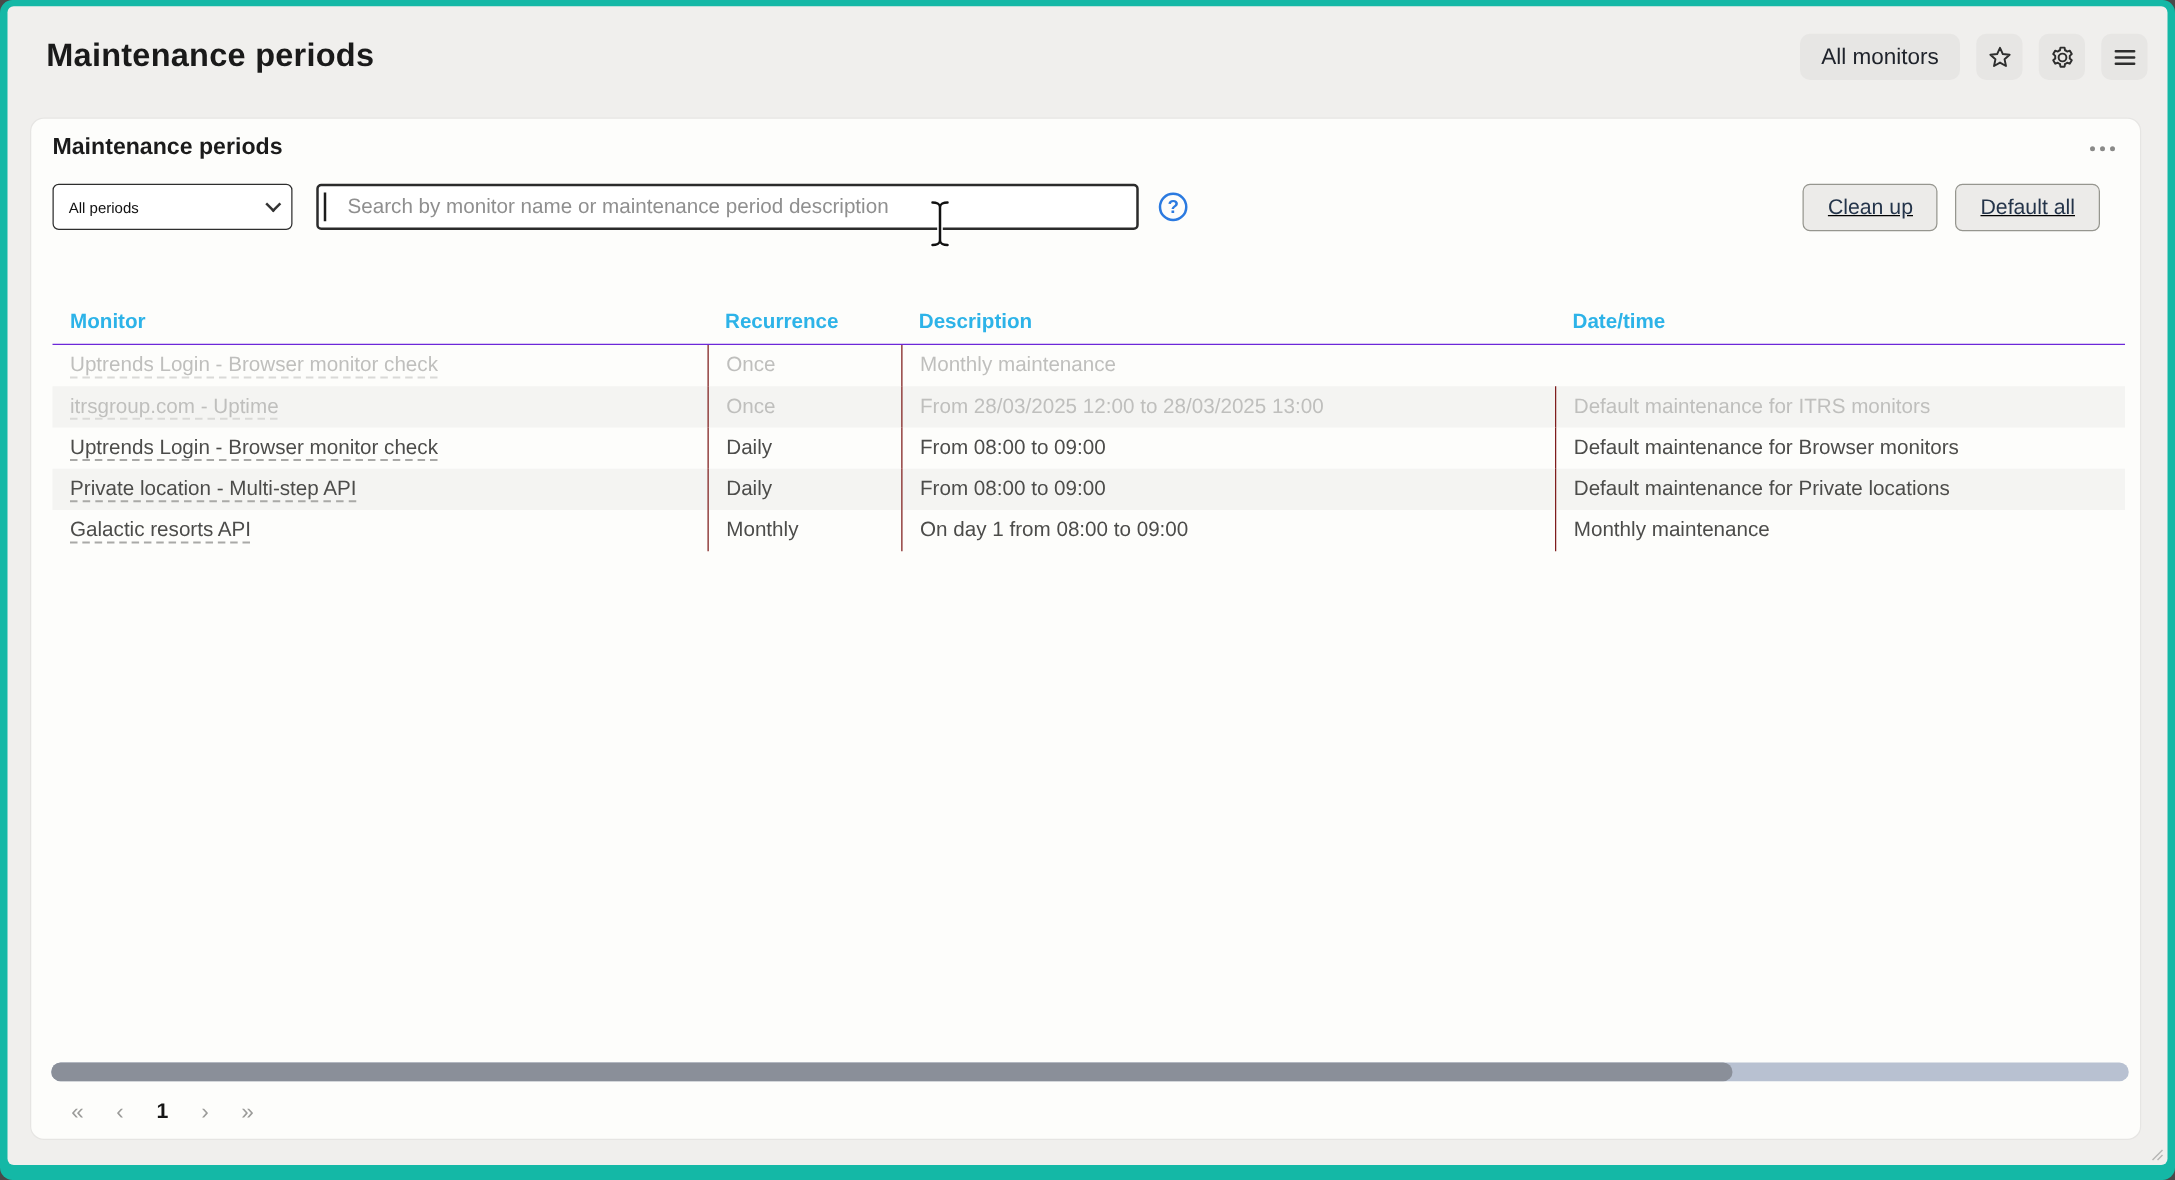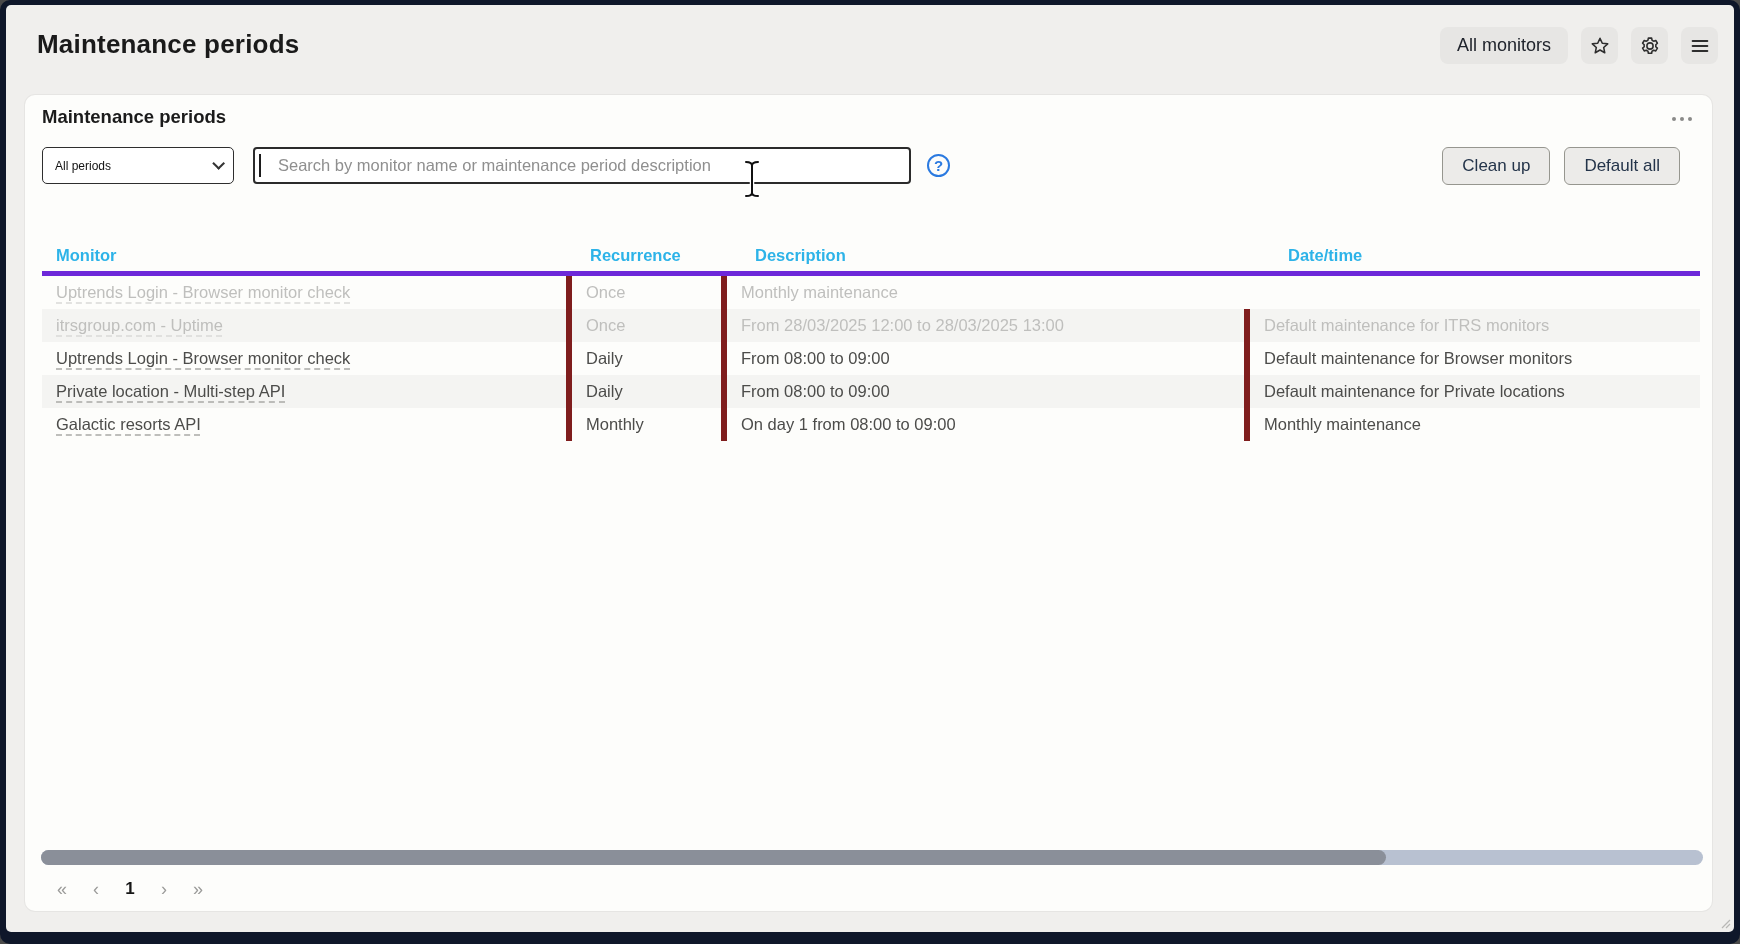--- a/index.html
+++ b/index.html
@@ -1,17 +1,17 @@
 <!DOCTYPE html>
 <html><head>
 <meta charset="utf-8">
 <style>
   html,body{margin:0;padding:0;background:#4a4a4a;}
   *{box-sizing:border-box;font-family:"Liberation Sans",sans-serif;}
-  .stage{position:relative;width:1740px;height:944px;background:#0f172a;border-radius:10px;overflow:hidden;}
+  .stage{position:relative;width:1740px;height:944px;background:#14b8a6;border-radius:10px;overflow:hidden;}
   .page{position:absolute;left:6px;top:5px;right:6px;bottom:12px;background:#f0efed;border-radius:5px;overflow:hidden;}
 
   
   .page-title{position:absolute;left:31px;top:24px;font-size:26px;font-weight:bold;color:#1a1a1a;letter-spacing:.2px;}
   .top-actions{position:absolute;right:16px;top:22px;display:flex;gap:13px;align-items:center;}
   .btn-soft{height:37px;display:flex;align-items:center;justify-content:center;background:#e7e6e4;border:none;border-radius:8px;cursor:pointer;}
   .btn-allmonitors{padding:0 17px;font-size:18px;color:#20242c;}
   .btn-iconsq{width:37px;}
   .btn-iconsq svg{display:block;}
 
@@ -21,32 +21,32 @@
   .more-dots{position:absolute;right:16px;top:18px;display:flex;gap:4px;cursor:pointer;padding:4px;}
   .more-dots i{width:4px;height:4px;border-radius:50%;background:#8a8a88;display:block;}
 
   
   .period-select{position:absolute;left:17px;top:52px;width:192px;height:37px;border:1.5px solid #2e2e2e;border-radius:5px;background:#fff;display:flex;align-items:center;padding:0 12px;font-size:12px;color:#111;cursor:pointer;}
   .period-select .chev{margin-left:auto;width:9px;height:9px;border-right:2px solid #333;border-bottom:2px solid #333;transform:rotate(45deg) translateY(-3px);}
   .search-input{position:absolute;left:228px;top:52px;width:658px;height:37px;border:2px solid #2b2b2b;border-radius:4px;background:#fff;font-size:16.5px;color:#222;padding:0 10px 0 23px;outline:none;}
   .search-input::placeholder{color:#8f8f8f;opacity:1;}
   .caret{position:absolute;left:234px;top:59px;width:1.5px;height:23px;background:#1c1c1c;}
   .help-badge{position:absolute;left:902px;top:59px;width:23px;height:23px;border:2px solid #2b7ae0;border-radius:50%;color:#2b7ae0;font-size:15px;font-weight:bold;display:flex;align-items:center;justify-content:center;cursor:pointer;background:#fdfdfb;}
-  .action-btns{position:absolute;right:32px;top:52px;display:flex;gap:14px;}
+  .action-btns{position:absolute;right:32px;top:52px;display:flex;gap:14px;text-decoration:underline;}
   .btn-outline{height:38px;padding:0 19px;background:#eceb e9;background:#ecebe9;border:1px solid #96968f;border-radius:6px;font-size:17px;color:#24344a;cursor:pointer;}
 
   
   .tbl{position:absolute;left:17px;top:145px;width:1658px;}
   .tr{display:grid;grid-template-columns:524px 155px 523px 456px;align-items:center;}
-  .tr.head{height:36px;border-bottom:5px solid #6d28d9;gap:10px;}
+  .tr.head{height:36px;border-bottom:1px solid #6d28d9;}
   .tr.head .cell{font-size:16.5px;font-weight:bold;color:#2db3e8;cursor:pointer;}
   .tr.row{height:33px;font-size:16.5px;color:#4c4c4a;}
   .tr.row.stripe{background:#f4f4f2;}
   .tr.row .cell{height:33px;display:flex;align-items:center;overflow:hidden;white-space:nowrap;}
-  .tr.row .cell + .cell{border-left:6px solid #7f1d1d;padding-left:14px;}
+  .tr.row .cell + .cell{border-left:1px solid #7f1d1d;padding-left:14px;}
   .cell{padding-left:14px;}
   .mon-link{color:#4c4c4a;text-decoration:underline;text-decoration-style:dashed;text-decoration-color:#a9a9a7;text-underline-offset:5px;cursor:pointer;}
   .tr.row.inactive{color:#bfbfbd;}
   .tr.row.inactive .mon-link{color:#bfbfbd;text-decoration-color:#d9d9d7;}
 
   
   .hscroll{position:absolute;left:16px;top:755px;width:1662px;height:15px;border-radius:8px;background:#b8c1d1;}
   .hscroll .thumb{position:absolute;left:0;top:0;width:1345px;height:15px;border-radius:8px;background:#8a8f99;cursor:grab;}
 
   

